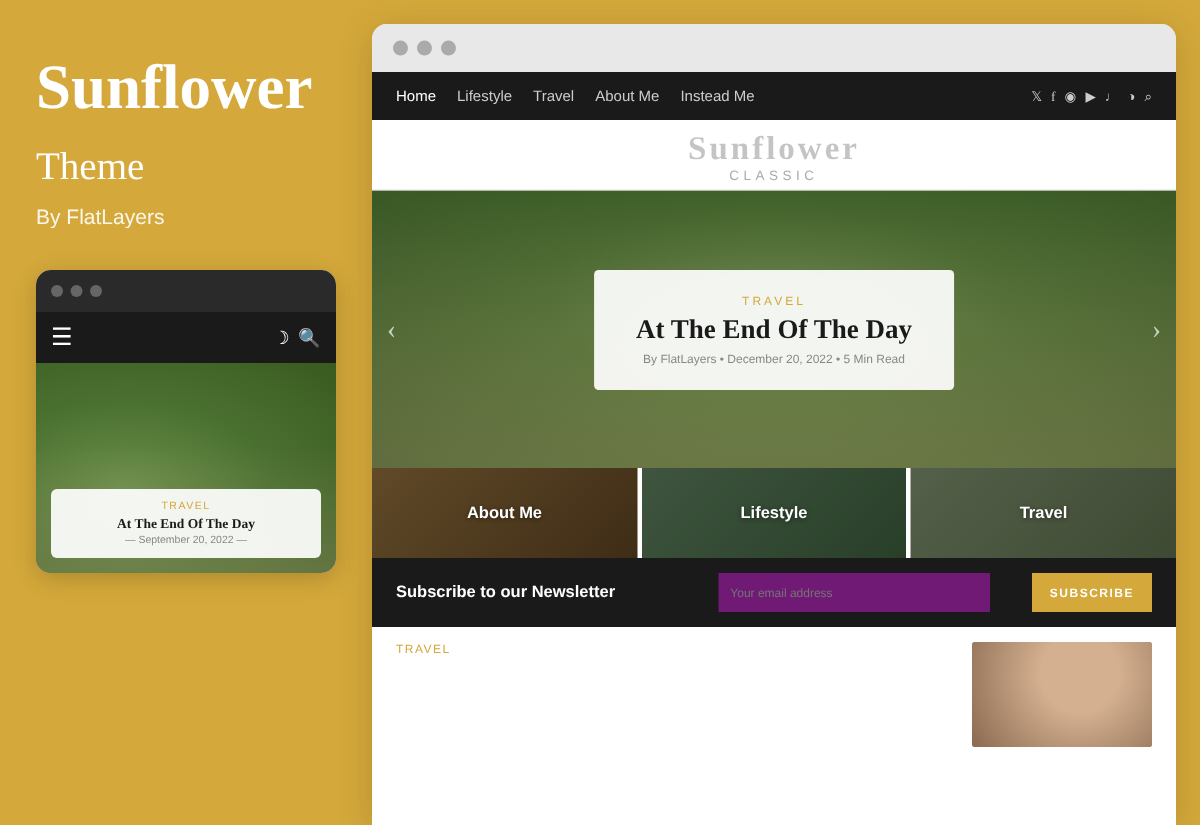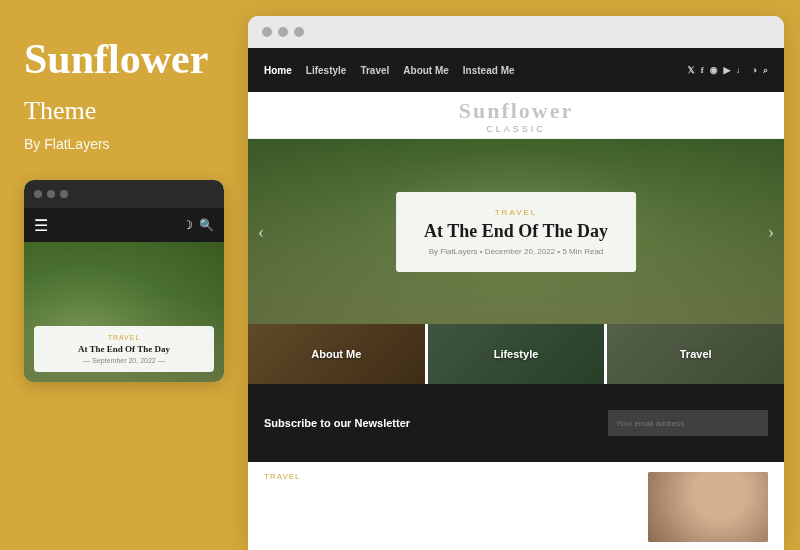--- a/index.html
+++ b/index.html
@@ -196,26 +196,25 @@
 
     .browser-content {
       flex: 1;
       overflow: hidden;
       background: #fff;
     }
 
     
     .site-nav {
       background: #1a1a1a;
-      height: 44px;
+      height: 32px;
       display: flex;
       align-items: center;
       justify-content: space-between;
       padding: 0 16px;
-      font-weight: bold;
     }
 
     .site-nav-links {
       display: flex;
       gap: 14px;
     }
 
     .site-nav-link {
       color: #ccc;
       font-size: 10px;
@@ -366,21 +365,21 @@
 
     .category-overlay {
       position: absolute;
       inset: 0;
       background: rgba(0,0,0,0.3);
     }
 
     
     .newsletter-bar {
       background: #1a1a1a;
-      padding: 26px 16px;
+      padding: 10px 16px;
       display: flex;
       align-items: center;
       gap: 28px;
     }
 
     .newsletter-text {
       flex: 1;
     }
 
     .newsletter-title {
@@ -391,24 +390,24 @@
     }
 
     .newsletter-sub {
       color: #888;
       font-size: 8px;
       font-family: Arial, sans-serif;
       margin-top: 2px;
     }
 
     .newsletter-input {
-      background: #404040;
+      background: #701a75;
       border: none;
       height: 26px;
-      width: 160px;
+      width: 181px;
       padding: 0 8px;
       font-size: 8px;
       color: #aaa;
       font-family: Arial, sans-serif;
     }
 
     .newsletter-button {
       background: #d4a83a;
       color: #fff;
       border: none;
@@ -560,20 +559,21 @@
         <div class="category-overlay"></div>
         <span class="category-label">Travel</span>
       </div>
     </div>
 
     <div class="newsletter-bar">
       <div class="newsletter-text">
         <div class="newsletter-title">Subscribe to our Newsletter</div>
       </div>
       <input class="newsletter-input" type="email" placeholder="Your email address" style="">
+      <button class="newsletter-button">SUBSCRIBE</button>
     </div>
 
     <div class="bottom-article">
       <div class="bottom-article-text">
         <div class="bottom-article-tag">Travel</div>
       </div>
       <div class="bottom-article-thumb">
         <div class="thumb-person"></div>
       </div>
     </div>

